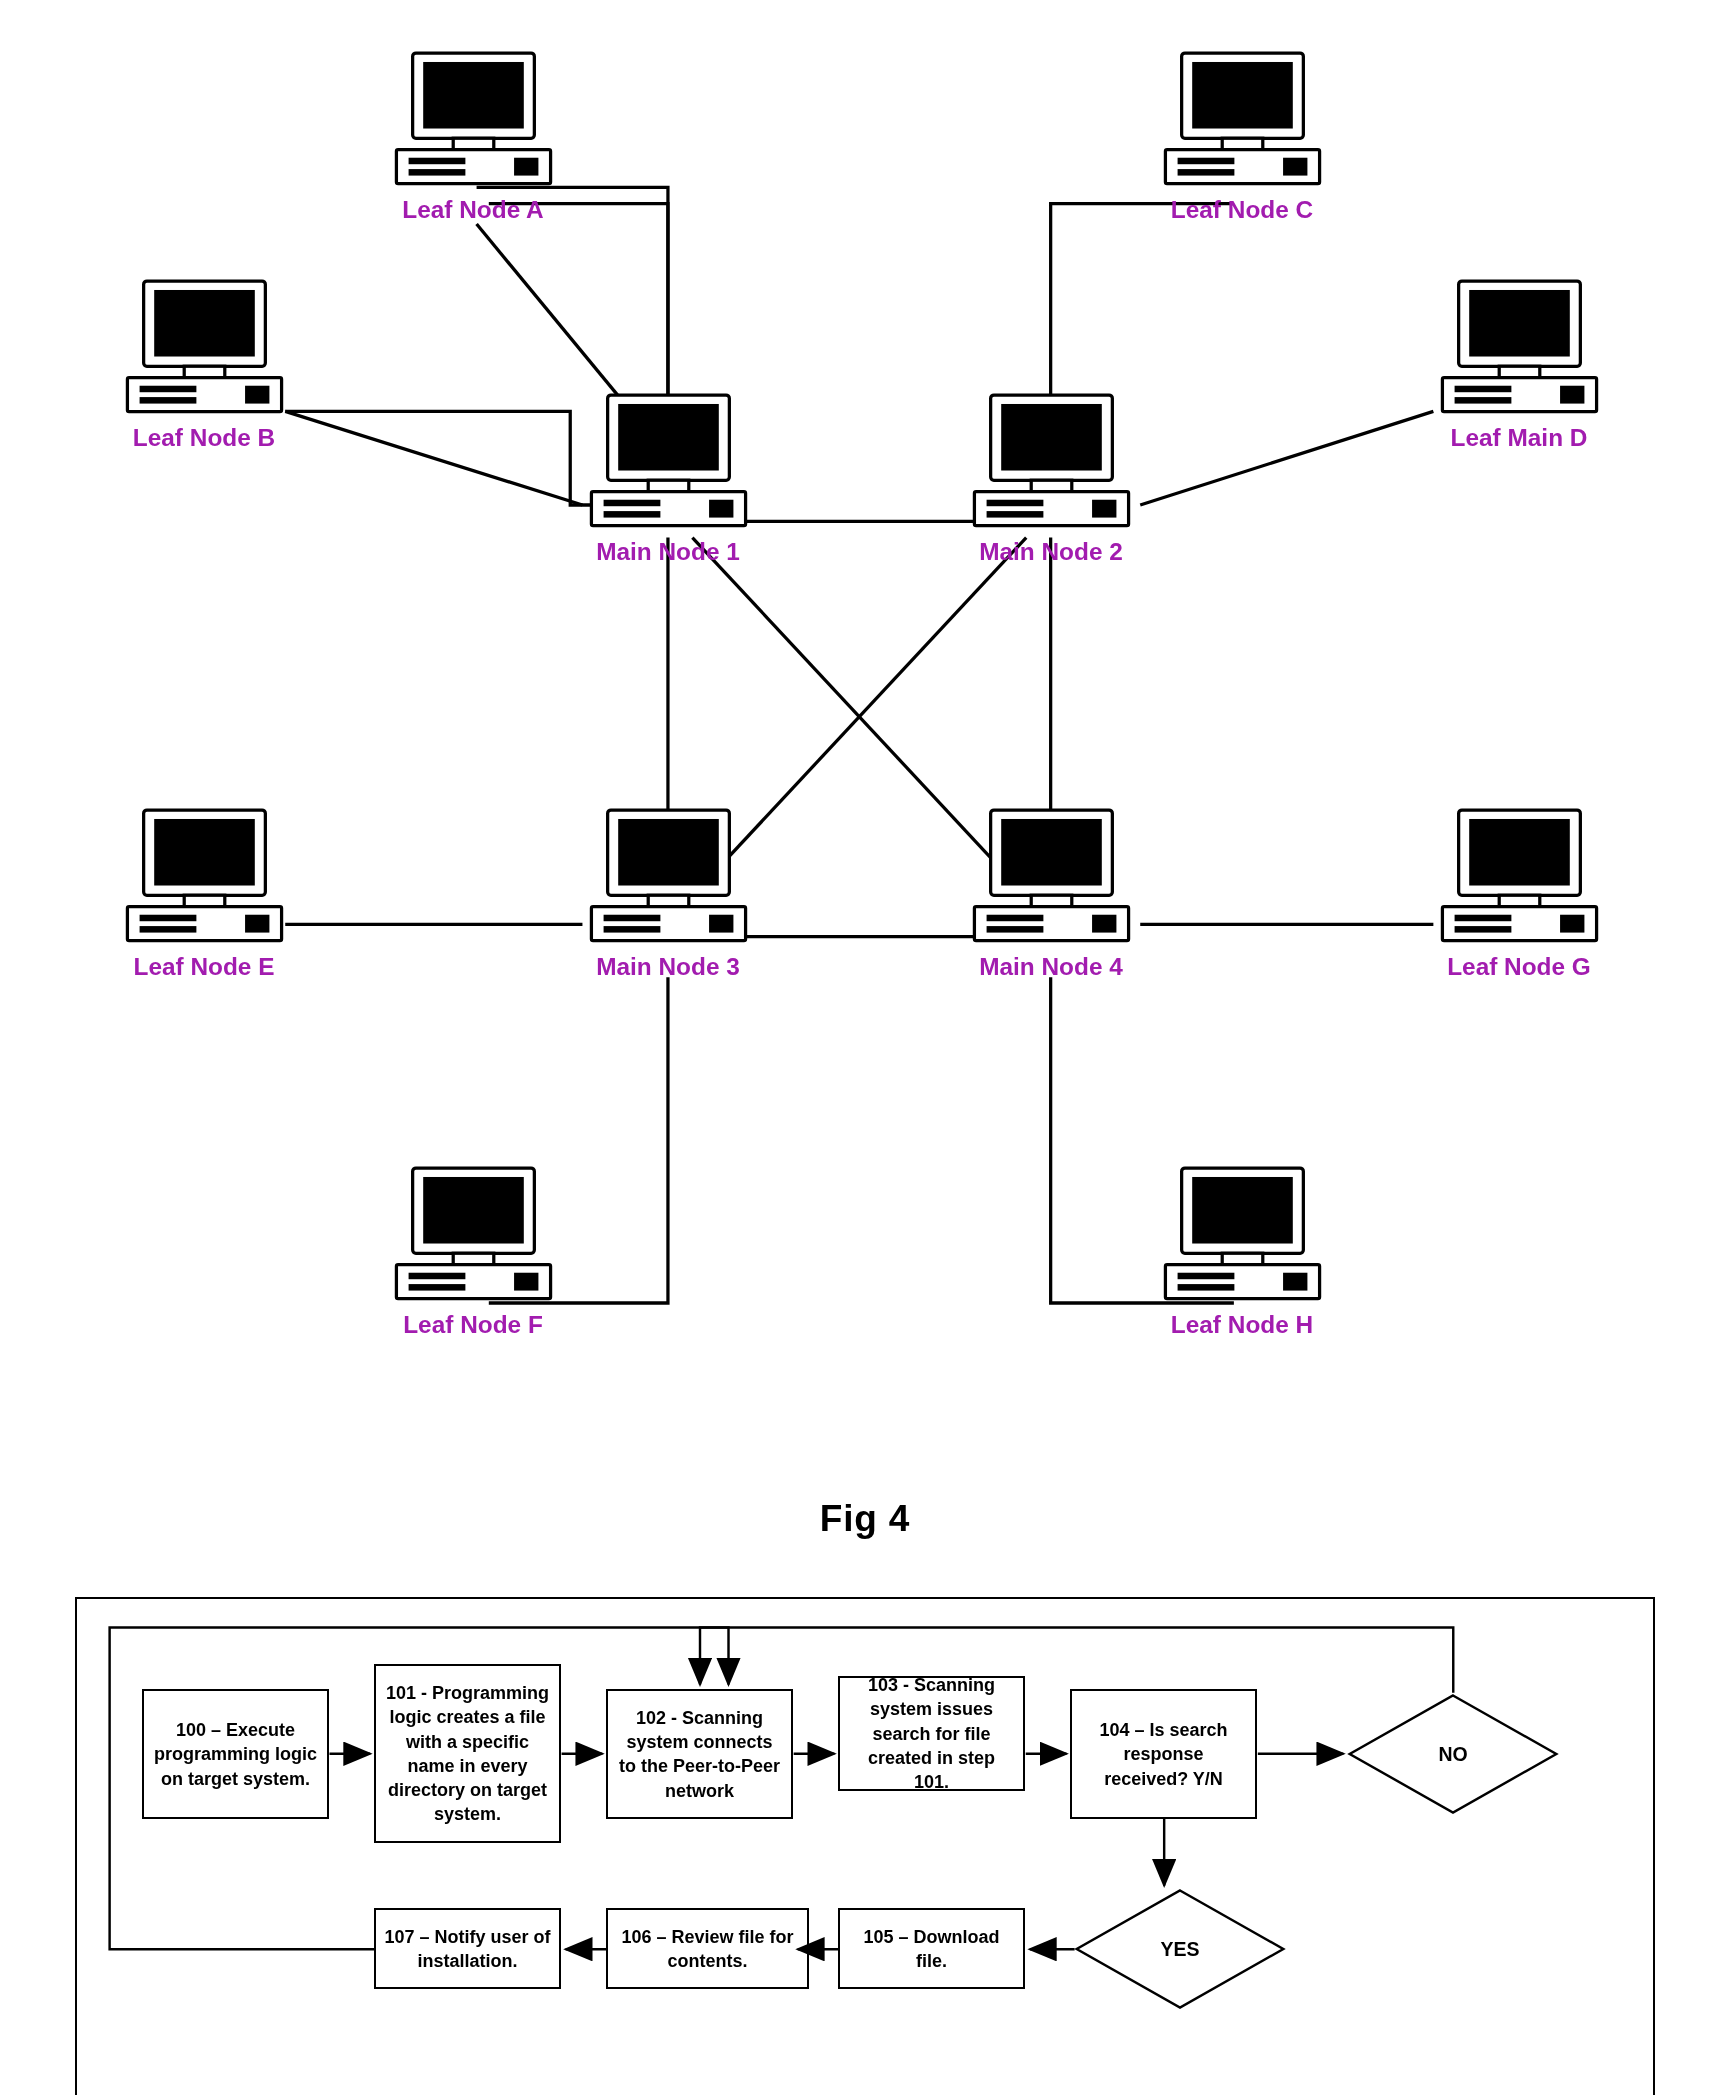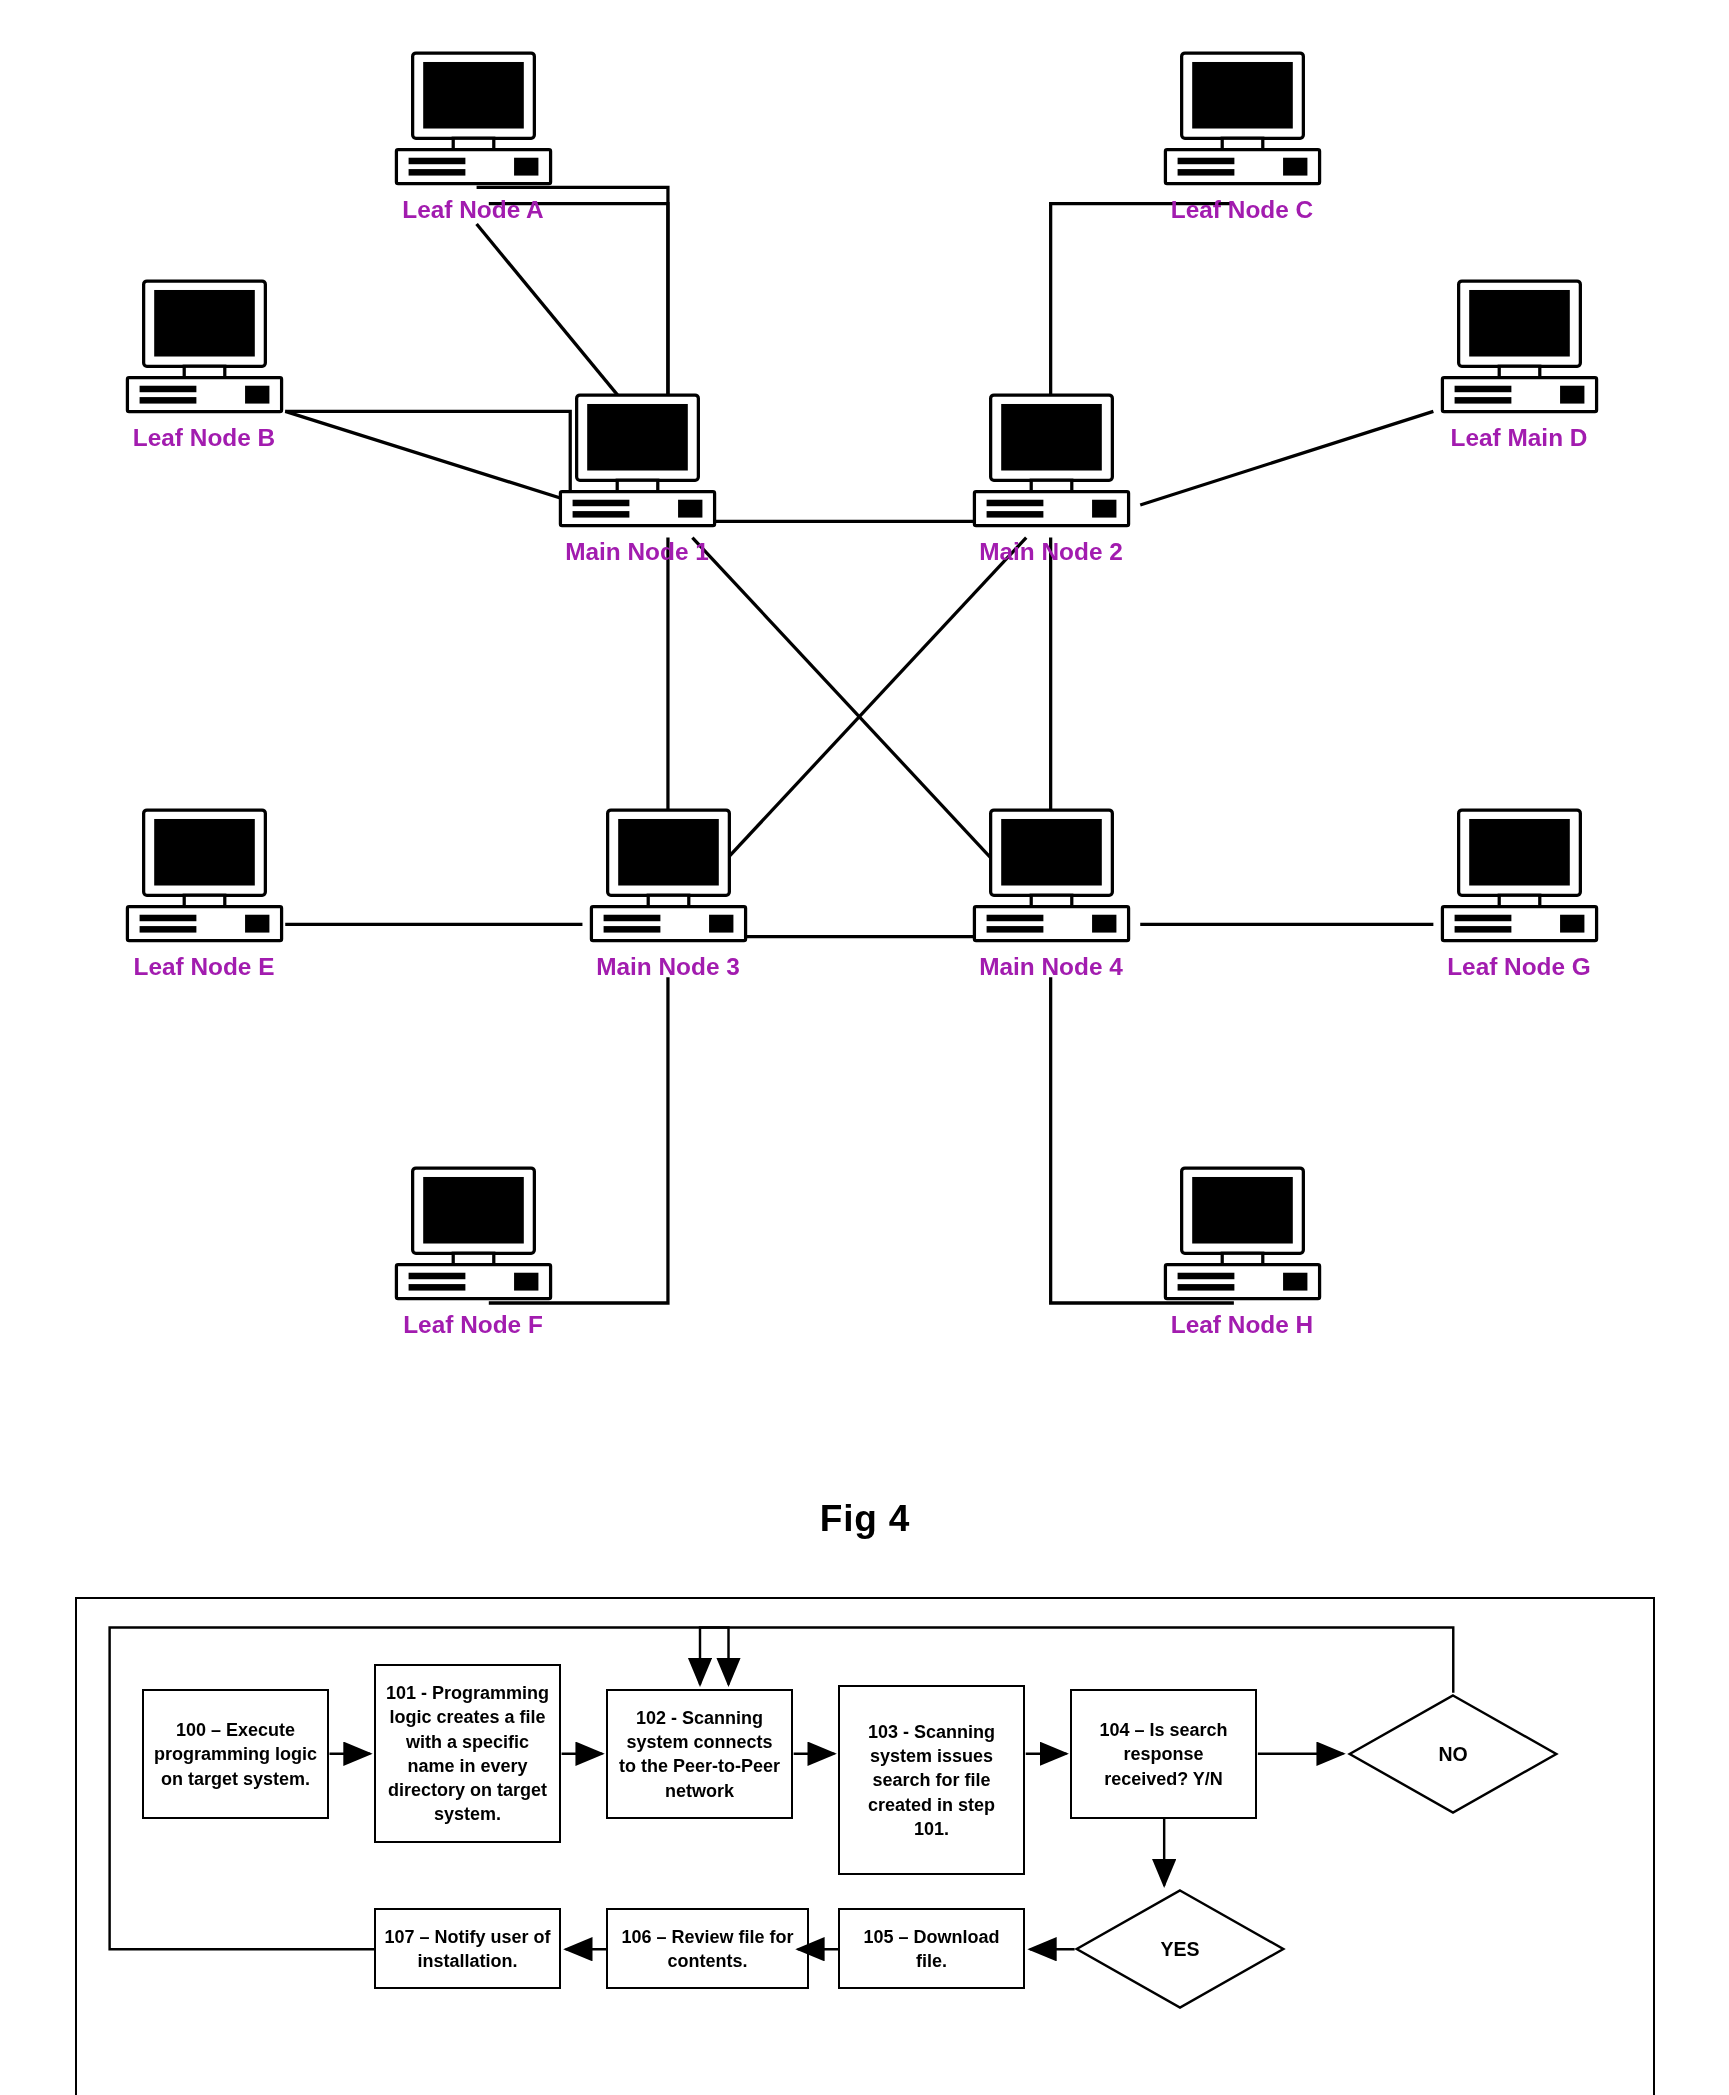--- a/index.html
+++ b/index.html
@@ -175,21 +175,21 @@
     <rect x="10" y="124" width="190" height="42" rx="2"></rect>
     <rect x="25" y="134" width="70" height="8" fill="#000" stroke="none"></rect>
     <rect x="25" y="148" width="70" height="8" fill="#000" stroke="none"></rect>
     <rect x="155" y="134" width="30" height="22" fill="#000" stroke="none"></rect>
   </g>
 </svg>
         </div>
       <div class="label">Leaf Main D</div>
     </div>
 
-    <div class="node" style="left:486px; top:342px;">
+    <div class="node" style="left:517px; top:342px;">
       <div class="computer">
 <svg width="171" height="142" viewBox="0 0 210 175">
   <g stroke="#000" stroke-width="4" fill="#fff">
     <rect x="30" y="5" width="150" height="105" rx="4"></rect>
     <rect x="45" y="18" width="120" height="78" fill="#000"></rect>
     <rect x="80" y="110" width="50" height="14"></rect>
     <rect x="10" y="124" width="190" height="42" rx="2"></rect>
     <rect x="25" y="134" width="70" height="8" fill="#000" stroke="none"></rect>
     <rect x="25" y="148" width="70" height="8" fill="#000" stroke="none"></rect>
     <rect x="155" y="134" width="30" height="22" fill="#000" stroke="none"></rect>
@@ -320,21 +320,21 @@
 
       <div class="box" style="left:65px;  top:90px; width:187px; height:130px;text-align:center;">
           <span>100 – Execute programming logic on target system.</span>
         </div>
       <div class="box" style="left:297px; top:65px;  width:187px; height:179px;">
           <span>101 - Programming logic creates a file with a specific name in every directory on target system.</span>
         </div>
       <div class="box" style="left:529px; top:90px; width:187px; height:130px;">
           <span>102 - Scanning system connects to the Peer-to-Peer network</span>
         </div>
-      <div class="box" style="left:761px; top:86px; width:187px; height:190px;">
+      <div class="box" style="left:761px; top:77px; width:187px; height:115px;">
           <span>103 - Scanning system issues search for file created in step 101.</span>
         </div>
       <div class="box" style="left:993px;top:90px; width:187px; height:130px;">
           <span>104 – Is search response received? Y/N</span>
         </div>
 
       <div class="decision" style="left:1270px; top:94px; width:212px; height:122px;">
         <svg width="212" height="122" viewBox="0 0 260 150">
             <polygon points="130,3 257,75 130,147 3,75" fill="#fff" stroke="#000" stroke-width="3"></polygon>
           </svg>

